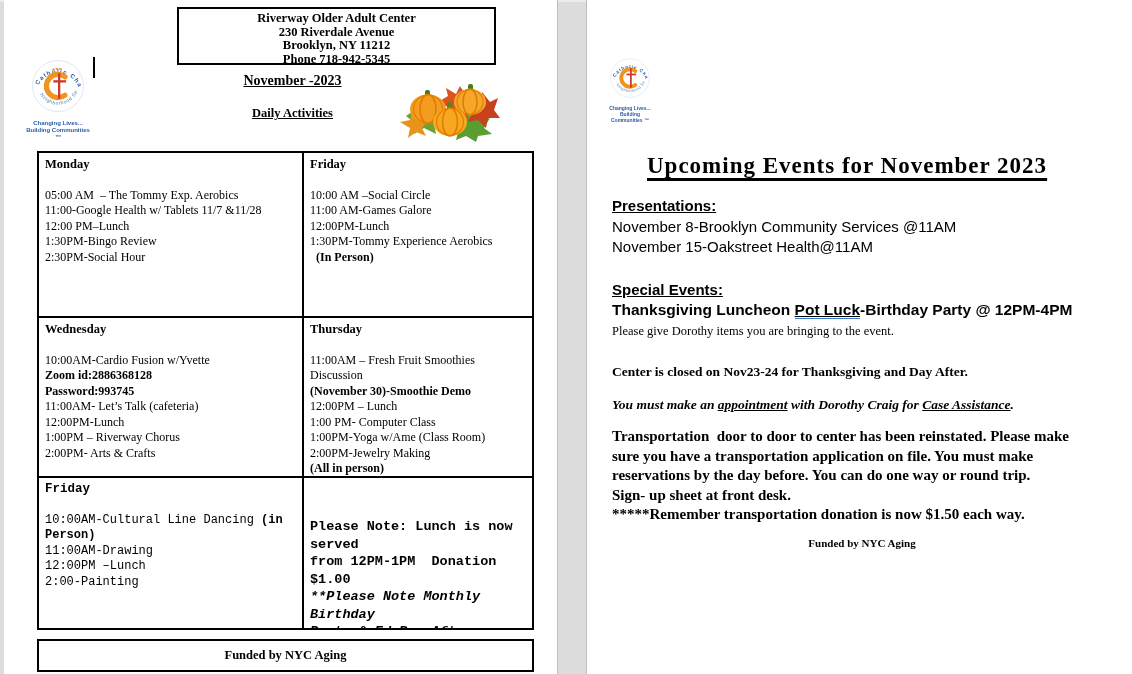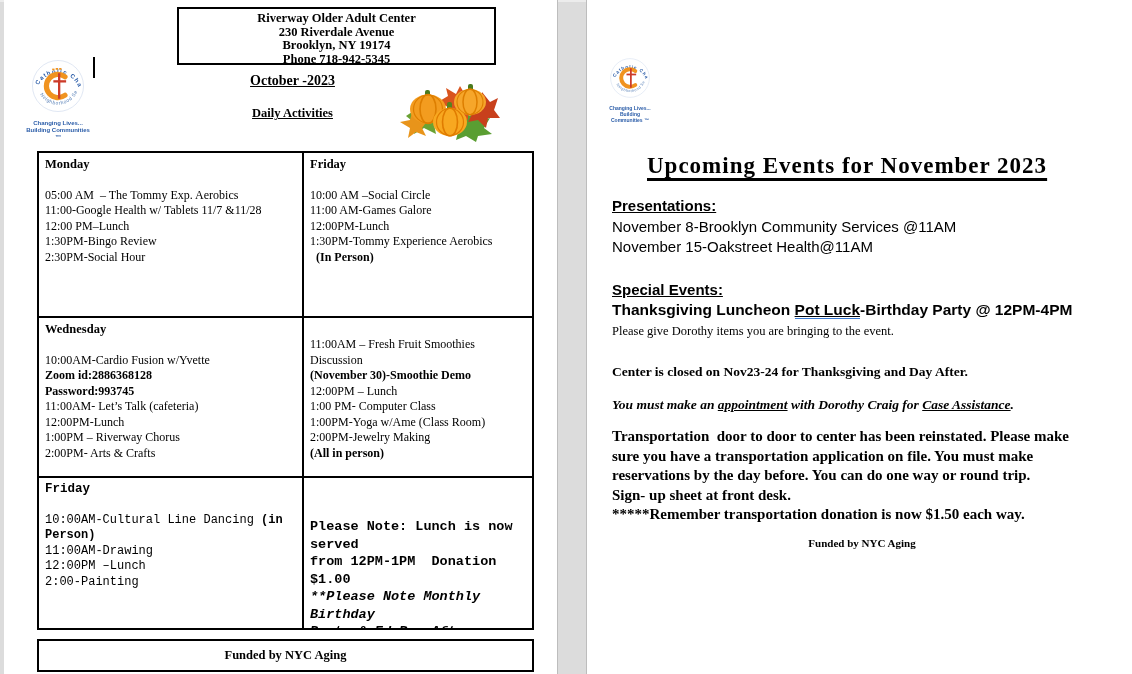--- a/index.html
+++ b/index.html
@@ -61,25 +61,25 @@
 </head>
 <body>
 
 <div class="top-edge-line"></div>
 
 <div class="page" id="page-left">
 
   <div class="abs header-box">
     <div>Riverway Older Adult Center</div>
     <div>230 Riverdale Avenue</div>
-    <div>Brooklyn, NY 19174</div>
+    <div>Brooklyn, NY 11212</div>
     <div>Phone 718-942-5345</div>
   </div>
 
-  <div class="abs center-col month-title">October -2023</div>
+  <div class="abs center-col month-title">November -2023</div>
   <div class="abs center-col daily-activities">Daily Activities</div>
 
   <div class="abs cursor-bar"></div>
 
   <div class="abs logo-wrap" style="left:20px; top:57px; width:68px;">
     <svg width="58" height="58" viewBox="0 0 100 100">
       <defs>
         <path id="arcTop1" d="M 14,54 A 38,38 0 0 1 86,54"></path>
         <path id="arcBot1" d="M 16,58 A 36,36 0 0 0 84,58"></path>
       </defs>
@@ -138,20 +138,21 @@
     </div>
     <div class="cell last-col">
       <div class="day-label">Friday</div>
       <div class="ws"><div class="rl"><span></span></div><div class="rl"><span>10:00 AM –Social Circle</span></div><div class="rl"><span>11:00 AM-Games Galore</span></div><div class="rl"><span>12:00PM-Lunch</span></div><div class="rl"><span>1:30PM-Tommy Experience Aerobics</span></div><div class="rl"><span>  </span><span class="sb">(In Person)</span></div></div>
     </div>
     <div class="cell">
       <div class="day-label">Wednesday</div>
       <div class="ws"><div class="rl"><span></span></div><div class="rl"><span>10:00AM-Cardio Fusion w/Yvette</span></div><div class="rl"><span class="sb">Zoom id:2886368128</span></div><div class="rl"><span class="sb">Password:993745</span></div><div class="rl"><span>11:00AM- Let’s Talk (cafeteria)</span></div><div class="rl"><span>12:00PM-Lunch</span></div><div class="rl"><span>1:00PM – Riverway Chorus</span></div><div class="rl"><span>2:00PM- Arts &amp; Crafts</span></div></div>
     </div>
     <div class="cell last-col">
+      <div class="day-label">Thursday</div>
       <div class="ws"><div class="rl"><span></span></div><div class="rl"><span>11:00AM – Fresh Fruit Smoothies</span></div><div class="rl"><span>Discussion</span></div><div class="rl"><span class="sb">(November 30)-Smoothie Demo</span></div><div class="rl"><span>12:00PM – Lunch</span></div><div class="rl"><span>1:00 PM- Computer Class</span></div><div class="rl"><span>1:00PM-Yoga w/Ame (Class Room)</span></div><div class="rl"><span>2:00PM-Jewelry Making</span></div><div class="rl"><span class="sb">(All in person)</span></div></div>
     </div>
     <div class="cell last-row">
       <div class="day-label">Friday</div>
       <div class="ws"><div class="rl"><span></span></div><div class="rl"><span>10:00AM-Cultural Line Dancing </span><span class="sb">(in Person)</span></div><div class="rl"><span>11:00AM-Drawing</span></div><div class="rl"><span>12:00PM –Lunch</span></div><div class="rl"><span>2:00-Painting</span></div></div>
     </div>
     <div class="cell last-col last-row note-cell">
       <div class="ws"><div class="rl"><span class="sb">Please Note: Lunch is now served</span></div><div class="rl"><span class="sb">from 12PM-1PM  Donation $1.00</span></div><div class="rl"><span class="sb si">**Please Note Monthly Birthday</span></div><div class="rl"><span class="sb si">Party &amp; Ed Rec Afternoon sessions</span></div><div class="rl"><span class="sb si">will all start at 2PM from now on</span></div></div>
     </div>
   </div>

